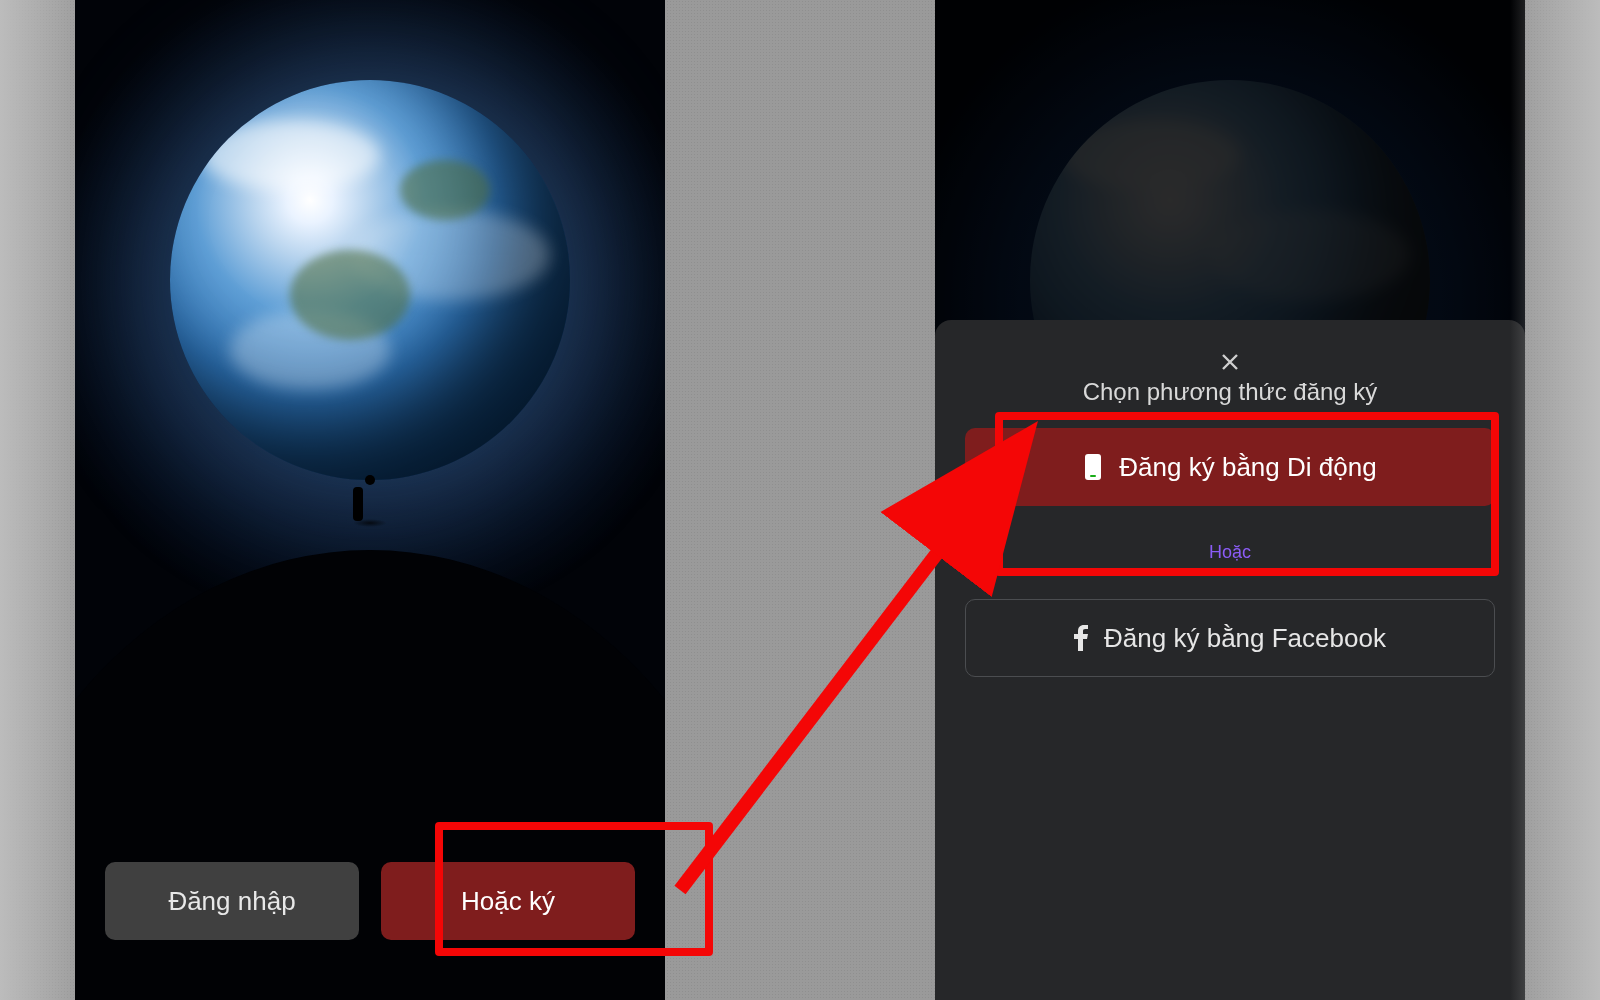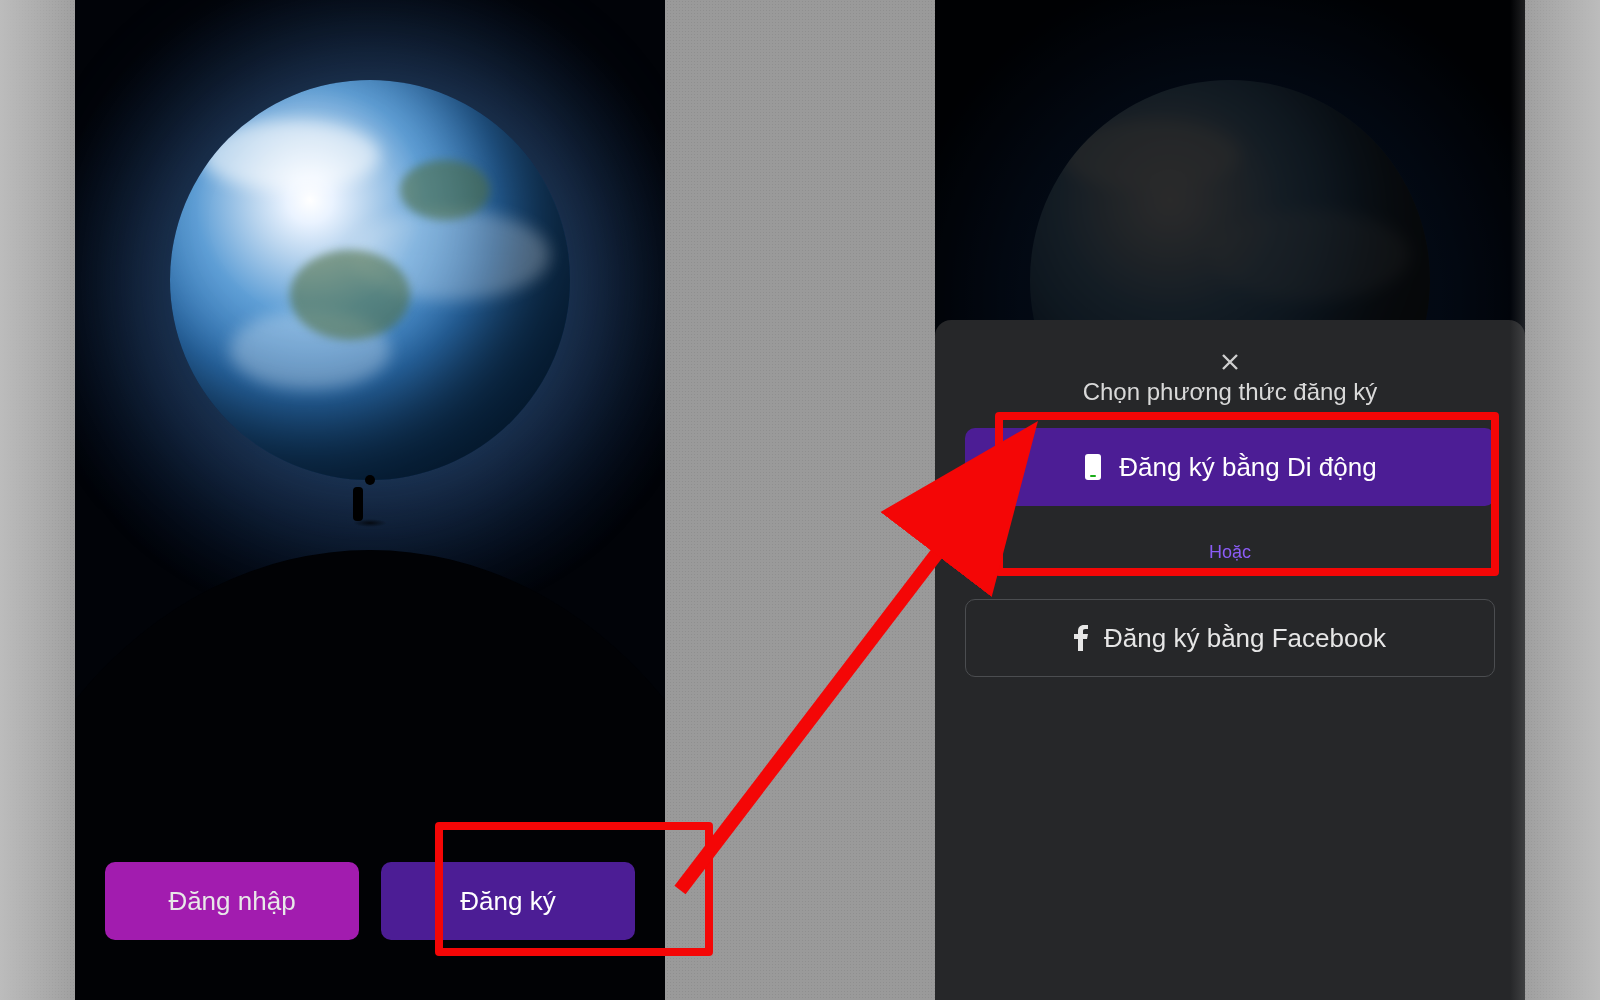--- a/index.html
+++ b/index.html
@@ -55,22 +55,22 @@
   .person .head{width:10px;height:10px;background:#000;border-radius:50%;margin:0 auto 2px;}
   .person .shadow{width:34px;height:8px;background:radial-gradient(rgba(0,0,0,.7),transparent 70%);margin:-2px auto 0;}
 
   .bottom-bar{
     position:absolute;left:0;right:0;bottom:60px;display:flex;gap:22px;padding:0 30px;
   }
   .btn{
     flex:1;height:78px;border-radius:10px;display:flex;align-items:center;justify-content:center;
     font-size:26px;font-weight:500;color:#e8e8e8;border:none;cursor:pointer;
   }
-  .btn.ghost{background:#a21caf;text-align:right;}
-  .btn.green{background:#4c1d95;color:#fff;}
+  .btn.ghost{background:#404040;text-align:right;}
+  .btn.green{background:#7f1d1d;color:#fff;}
 
   
   .dimmer{position:absolute;inset:0;background:rgba(0,0,0,.55);}
   .sheet{
     position:absolute;left:0;right:0;bottom:0;top:320px;
     background:#262729;border-radius:16px 16px 0 0;
     padding:30px 30px 40px;
   }
   .sheet-head{display:flex;align-items:center;height:36px;margin-bottom:42px;flex-direction:column;}
   .close-x{width:36px;height:36px;display:flex;align-items:center;justify-content:center;cursor:pointer;}
@@ -110,21 +110,21 @@
       <div class="head"></div>
         <div class="body"></div>
         <div class="shadow"></div>
     </div>
 
     <div class="bottom-bar">
       <button class="btn ghost">
         <span>Đăng nhập</span>
       </button>
       <button class="btn green">
-        <span>Đăng ký</span>
+        <span>Hoặc ký</span>
       </button>
     </div>
   </div>
 
   <div class="phone right">
     <div class="sky"></div>
     <div class="earth dim">
       <div class="cloud" style="left:30px;top:40px;width:180px;height:70px;"></div>
       <div class="cloud" style="left:180px;top:130px;width:200px;height:90px;opacity:.45"></div>
     </div>

